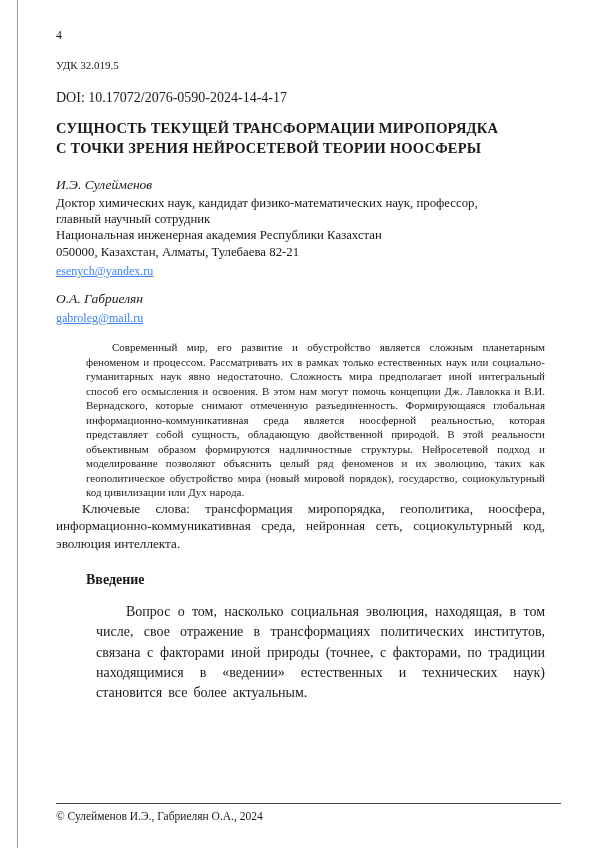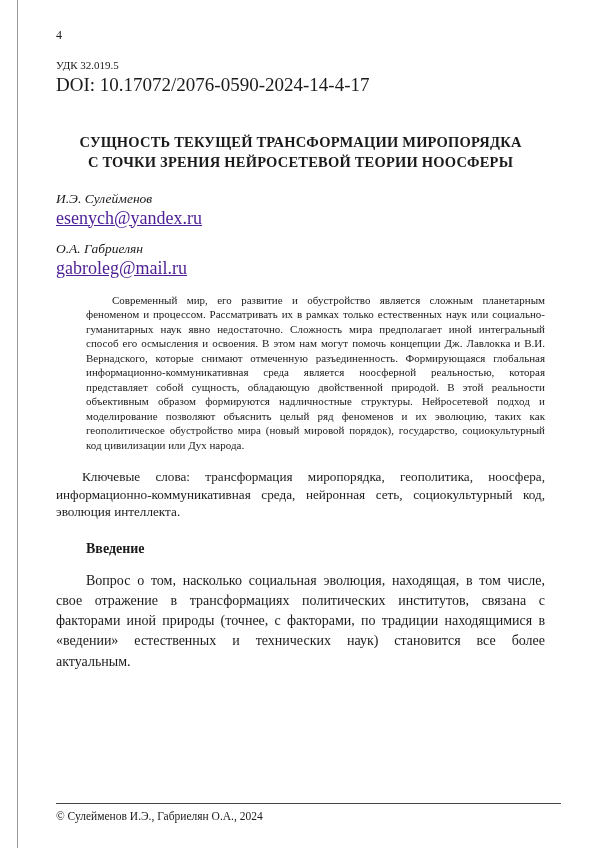--- a/index.html
+++ b/index.html
@@ -29,78 +29,78 @@
     padding: 28px 55px 0 56px;
   }
   .page-number {
     font-size: 12px;
     margin-bottom: 16px;
   }
   .udk {
     font-size: 11px;
   }
   .doi {
-    font-size: 19px;
-    margin-top: 3px;
+    font-size: 14px;
+    margin-top: 19px;
   }
   .title {
     font-size: 14.5px;
     font-weight: bold;
-    text-align: center;
     white-space: pre-line;
-    margin: 36px 0 18px 0;
+    margin: 12px 0 18px 0;
     line-height: 1.4;
     letter-spacing: 0.2px;
   }
   .author-name {
     font-size: 13.5px;
     font-weight: normal;
     font-style: italic;
     margin-top: 12px;
   }
   .affiliation {
     font-size: 12.8px;
     line-height: 1.28;
     white-space: pre-line;
     margin-top: 2px;
   }
   .email-line {
     margin-top: 1px;
   }
   .email-link {
-    color: #4c1d95;
+    color: #3b82f6;
     text-decoration: underline;
-    font-size: 18px;
+    font-size: 12px;
     cursor: pointer;
   }
   .abstract {
     margin: 14px 0 0 30px;
     font-size: 11px;
     line-height: 1.32;
     text-align: justify;
     text-indent: 26px;
   }
   .keywords {
-    margin-top: 16px;
+    margin-top: 0;
     font-size: 13.2px;
     line-height: 1.32;
     text-align: justify;
     text-indent: 26px;
   }
   .section-heading {
     font-size: 14px;
     font-weight: bold;
     margin: 20px 0 1px 30px;
   }
   .intro-par {
     font-size: 14px;
     line-height: 1.45;
     text-align: justify;
     text-indent: 30px;
     word-spacing: 2.5px;
+    margin-left: 40px;
   }
   .footer {
     position: absolute;
     left: 56px;
     right: 39px;
     bottom: 26px;
   }
   .footer-rule {
     border: 0;
     border-top: 1px solid #444444;
@@ -121,20 +121,24 @@
     <div class="page-number">4</div>
 
     <div class="udk">УДК 32.019.5</div>
     <div class="doi">DOI: 10.17072/2076-0590-2024-14-4-17</div>
 
     <h1 class="title">СУЩНОСТЬ ТЕКУЩЕЙ ТРАНСФОРМАЦИИ МИРОПОРЯДКА
 С ТОЧКИ ЗРЕНИЯ НЕЙРОСЕТЕВОЙ ТЕОРИИ НООСФЕРЫ</h1>
 
     <div>
       <div class="author-name">И.Э. Сулейменов</div>
+      <div class="affiliation">Доктор химических наук, кандидат физико-математических наук, профессор,
+главный научный сотрудник
+Национальная инженерная академия Республики Казахстан
+050000, Казахстан, Алматы, Тулебаева 82-21</div>
       <div class="email-line">
         <a class="email-link">esenych@yandex.ru</a>
       </div>
     </div>
 
     <div>
       <div class="author-name">О.А. Габриелян</div>
       <div class="email-line">
         <a class="email-link">gabroleg@mail.ru</a>
       </div>

